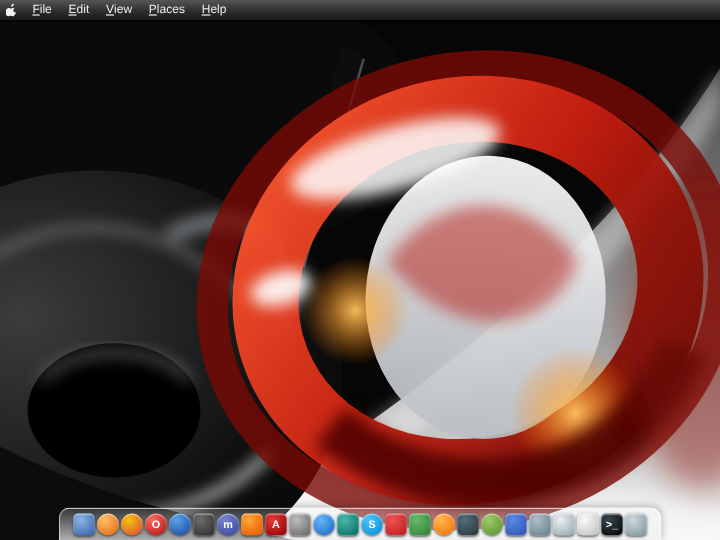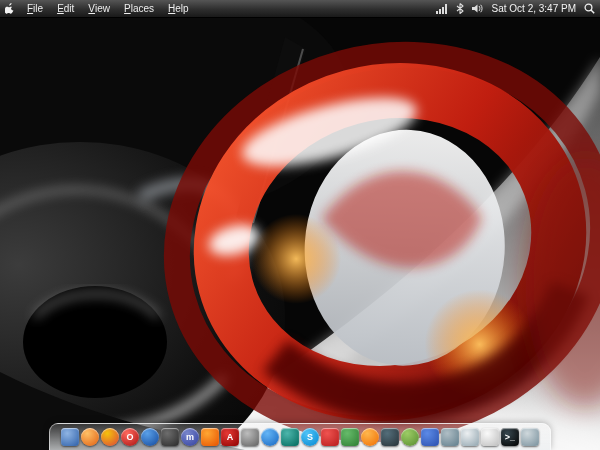--- a/index.html
+++ b/index.html
@@ -50,40 +50,20 @@
     <div style="display:flex;height:100%;">
         <div class="menu-item"><span class="u">F</span>ile</div>
         <div class="menu-item"><span class="u">E</span>dit</div>
         <div class="menu-item"><span class="u">V</span>iew</div>
         <div class="menu-item"><span class="u">P</span>laces</div>
         <div class="menu-item"><span class="u">H</span>elp</div>
       </div>
 
     <div class="mb-spacer"></div>
 
-    <div class="status">
-      <svg width="12" height="10" viewBox="0 0 12 10">
-        <rect x="0" y="7" width="2" height="3" fill="#ddd"></rect>
-        <rect x="3" y="5" width="2" height="5" fill="#ddd"></rect>
-        <rect x="6" y="3" width="2" height="7" fill="#ddd"></rect>
-        <rect x="9" y="0" width="2" height="10" fill="#ddd"></rect>
-      </svg>
-      <svg width="8" height="11" viewBox="0 0 8 11">
-        <path d="M4 0.5 L4 10.5 L7 8 L1 3 M1 8 L7 3 L4 0.5" stroke="#ddd" stroke-width="1.1" fill="none" stroke-linejoin="round"></path>
-      </svg>
-      <svg width="12" height="11" viewBox="0 0 12 11">
-        <path d="M0 4 L2.5 4 L5.5 1.5 L5.5 9.5 L2.5 7 L0 7 Z" fill="#ddd"></path>
-        <path d="M7 3 C8.2 4.3 8.2 6.7 7 8 M8.7 1.8 C10.5 3.6 10.5 7.4 8.7 9.2" stroke="#ddd" stroke-width="1" fill="none"></path>
-      </svg>
-      <span class="clock">Sat Oct 2, 3:47 PM</span>
-      <svg width="11" height="11" viewBox="0 0 11 11">
-        <circle cx="4.5" cy="4.5" r="3.4" stroke="#eee" stroke-width="1.3" fill="none"></circle>
-        <line x1="7" y1="7" x2="10.2" y2="10.2" stroke="#eee" stroke-width="1.5"></line>
-      </svg>
-    </div>
   </div>
 
   <div class="wallpaper">
     <svg width="600" height="433" viewBox="0 0 600 433">
       <defs>
         <linearGradient id="wedge" x1="0" y1="0" x2="0" y2="1">
           <stop offset="0" stop-color="#4a4a4a"></stop>
           <stop offset="0.55" stop-color="#9a9a9a"></stop>
           <stop offset="1" stop-color="#f0f0f0"></stop>
         </linearGradient>

